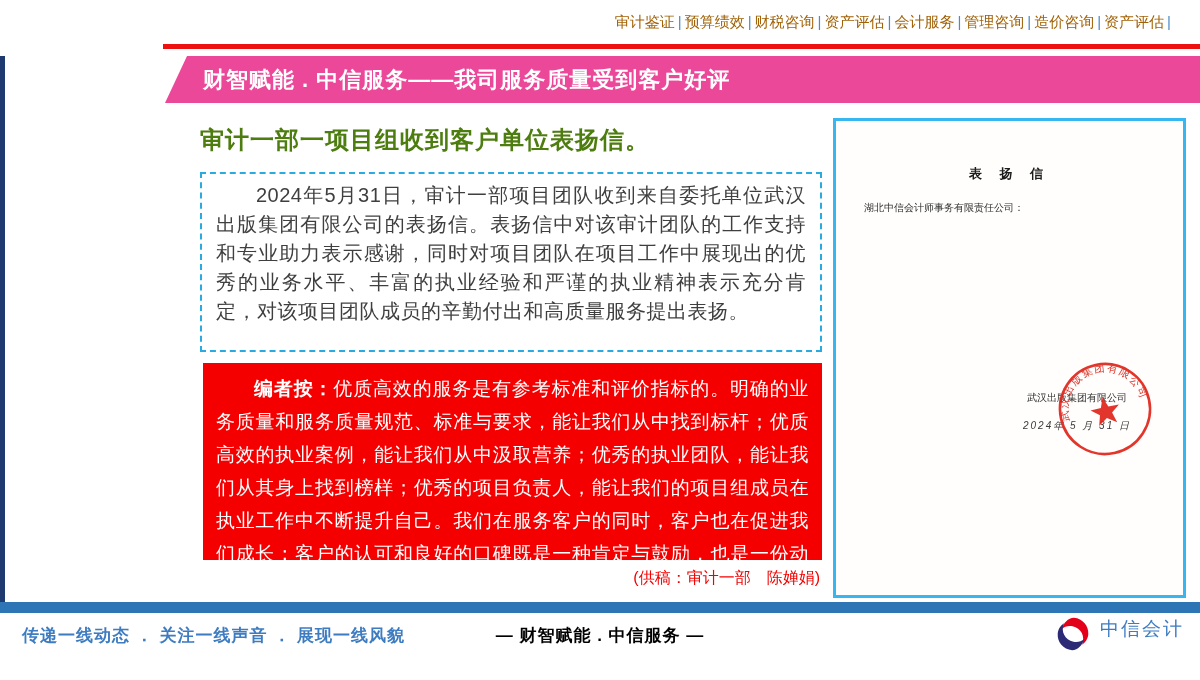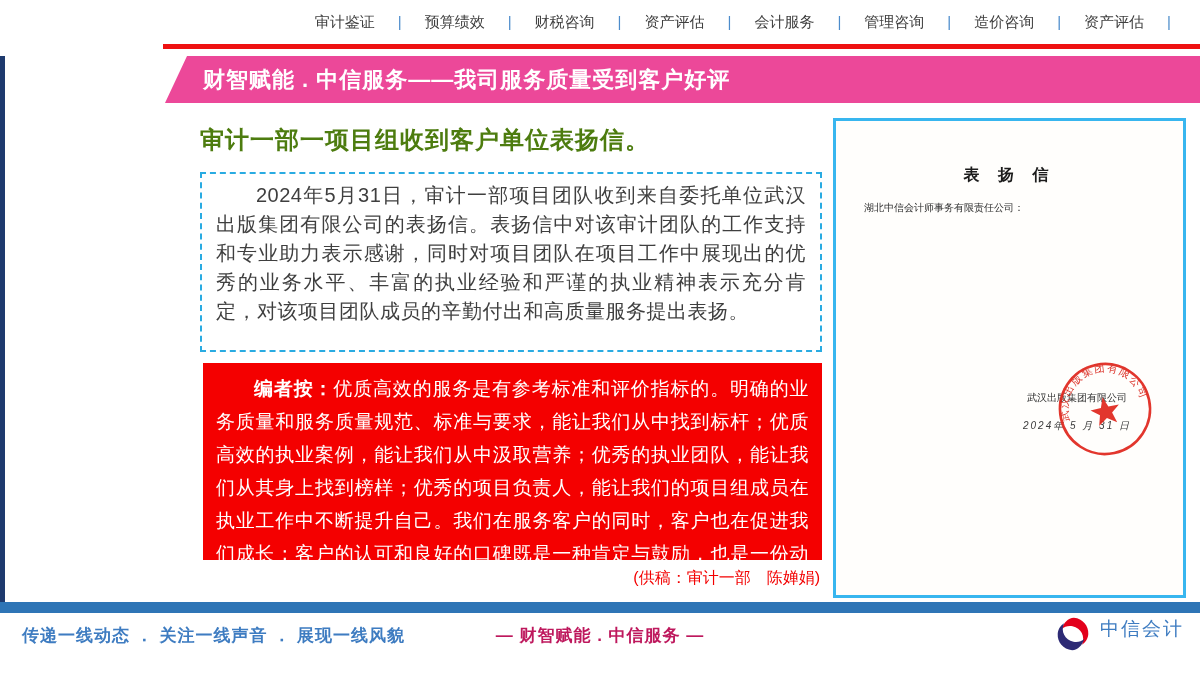--- a/index.html
+++ b/index.html
@@ -1,21 +1,21 @@
 <!DOCTYPE html>
 <html><head>
 <meta charset="utf-8">
 <style>
   html,body{margin:0;padding:0;background:#ffffff;}
   .page{position:relative;width:1200px;height:680px;background:#ffffff;overflow:hidden;
         font-family:"Liberation Sans","DejaVu Sans",sans-serif;}
 
   
   .topnav{position:absolute;top:13px;right:26px;font-size:15px;color:#4c8ccb;white-space:nowrap;}
-  .topnav a{color:#404040;text-decoration:none;margin:0 20px;cursor:pointer;}
+  .topnav a{color:#a16207;text-decoration:none;margin:0 0;cursor:pointer;}
   .topnav .sep{color:#4c8ccb;margin:0 3px;}
 
   
   .redline{position:absolute;left:163px;top:44px;width:1037px;height:5px;background:#ee1111;}
 
   
   .ribbon-blue{position:absolute;left:0;top:56px;width:172px;height:47px;background:#00a6eb;
                clip-path:polygon(0 0,100% 0,calc(100% - 23px) 100%,0 100%);
                display:flex;align-items:center;}
   .ribbon-blue span{color:#fff;font-weight:bold;font-size:23px;margin-left:13px;letter-spacing:1px;white-space:nowrap;}
@@ -37,35 +37,35 @@
   .editor-box{position:absolute;left:203px;top:363px;width:619px;height:197px;box-sizing:border-box;
               background:#f40000;color:#ffffff;padding:9px 13px 0 13px;font-size:19px;line-height:33px;
               letter-spacing:0.5px;}
   .editor-box p{margin:0;text-indent:2em;text-align:justify;}
   .editor-box b{font-weight:bold;}
   .byline{position:absolute;left:200px;top:568px;width:620px;text-align:right;font-size:16px;color:#f30000;}
 
   
   .letter{position:absolute;left:833px;top:118px;width:353px;height:480px;box-sizing:border-box;
           border:3px solid #38b6ef;background:#fffefc;color:#3a3a3a;}
-  .letter-title{position:absolute;left:0;top:44px;width:100%;text-align:center;font-size:16px;
+  .letter-title{position:absolute;left:0;top:44px;width:100%;text-align:center;font-size:13px;
                 font-weight:bold;letter-spacing:7px;color:#1c1c1c;}
   .letter-salutation{position:absolute;left:28px;top:80px;right:24px;font-size:10px;color:#2f2f2f;}
   .letter-body{position:absolute;left:28px;top:100px;right:24px;font-size:10px;line-height:16px;
                color:#3a3a3a;}
   .letter-body p{margin:0 0 5px 0;text-indent:2em;text-align:justify;}
   .letter-sign{position:absolute;right:52px;top:270px;font-size:10px;color:#2f2f2f;text-align:center;}
   .letter-date{margin-top:14px;font-size:10px;font-style:italic;color:#3a3a3a;letter-spacing:2px;}
   .seal{position:absolute;right:28px;top:238px;width:100px;height:100px;transform:rotate(-12deg);opacity:.92;}
 
   
   .footbar{position:absolute;left:0;top:602px;width:1200px;height:11px;background:#2e75b6;}
   .foot-left{position:absolute;left:22px;top:624px;font-size:17px;font-weight:bold;color:#3e7cc1;letter-spacing:1px;}
   .foot-center{position:absolute;left:50%;transform:translateX(-50%);top:624px;font-size:17px;
-               font-weight:bold;color:#be185d;letter-spacing:1px;white-space:nowrap;}
+               font-weight:bold;color:#000000;letter-spacing:1px;white-space:nowrap;}
   .foot-logo{position:absolute;right:16px;top:616px;display:flex;align-items:flex-start;gap:9px;}
   .foot-logo .logo-text{font-size:19px;color:#3e7cc1;letter-spacing:2px;}
 </style>
 </head>
 <body>
 
 <div class="page">
 
   <div class="topnav"><a>审计鉴证</a><span class="sep">|</span><a>预算绩效</a><span class="sep">|</span><a>财税咨询</a><span class="sep">|</span><a>资产评估</a><span class="sep">|</span><a>会计服务</a><span class="sep">|</span><a>管理咨询</a><span class="sep">|</span><a>造价咨询</a><span class="sep">|</span><a>资产评估</a><span class="sep">|</span></div>
 

